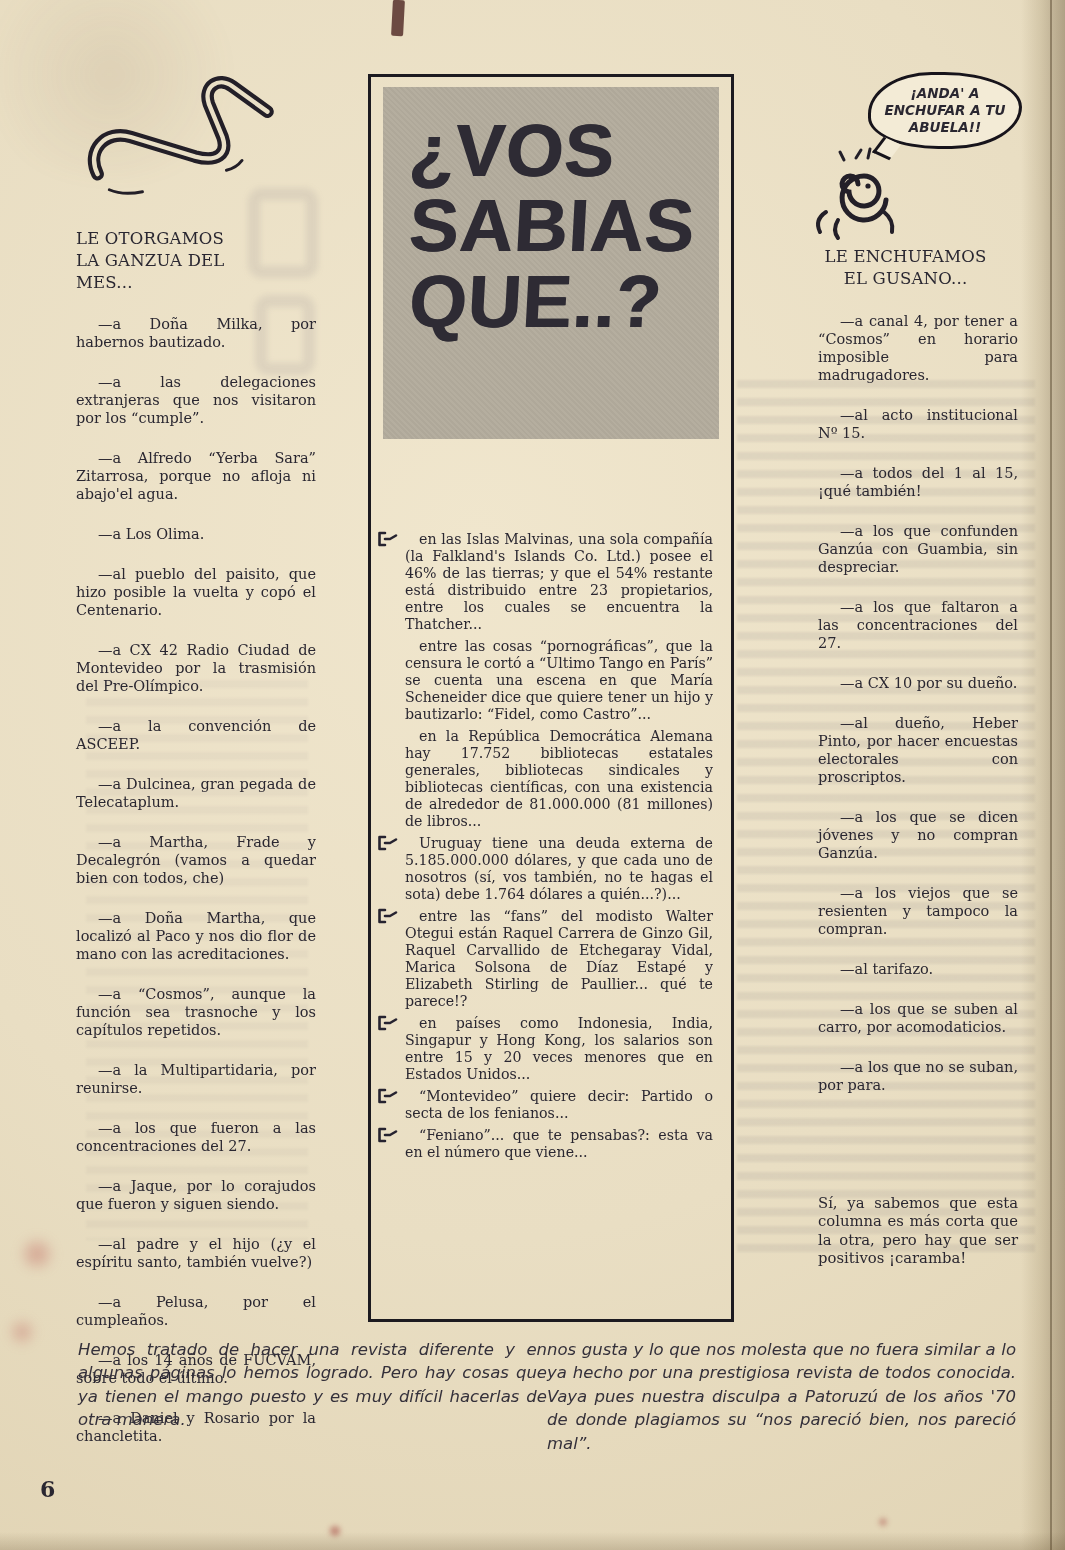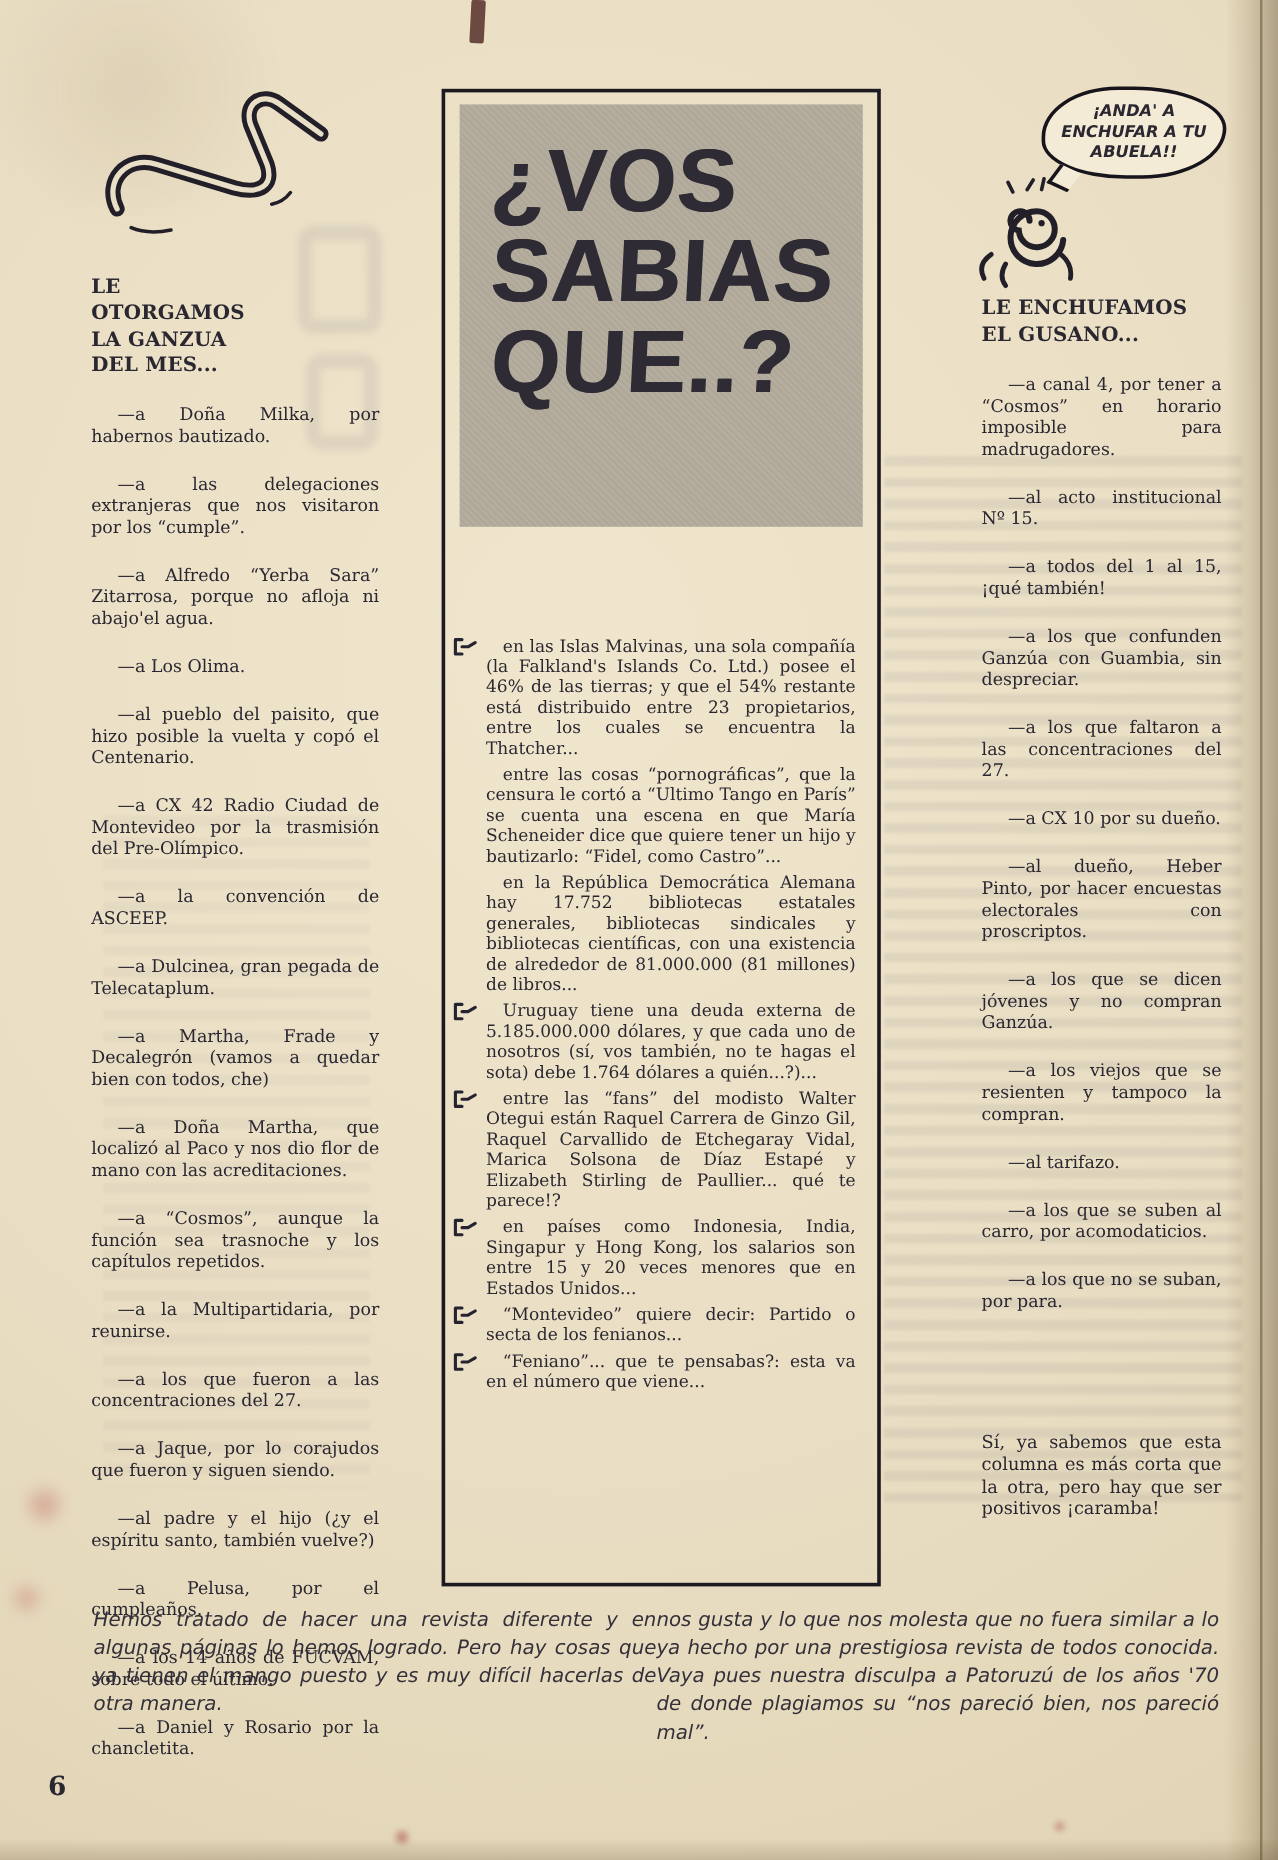--- a/index.html
+++ b/index.html
@@ -29,21 +29,21 @@
   .stain{position:absolute; border-radius:50%; filter:blur(5px);}
   .s1{left:16px; top:1236px; width:42px; height:36px; background:radial-gradient(circle, rgba(196,118,108,.55), rgba(196,118,108,0) 70%);}
   .s2{left:6px; top:1316px; width:32px; height:32px; background:radial-gradient(circle, rgba(196,118,108,.45), rgba(196,118,108,0) 70%);}
   .s3{left:326px; top:1524px; width:18px; height:14px; background:radial-gradient(circle, rgba(150,40,40,.55), rgba(150,40,40,0) 70%); filter:blur(2px);}
   .s4{left:876px; top:1516px; width:14px; height:12px; background:radial-gradient(circle, rgba(150,40,40,.4), rgba(150,40,40,0) 70%); filter:blur(2px);}
   .s5{left:-30px; top:-30px; width:280px; height:210px; background:radial-gradient(circle, rgba(120,90,60,.10), rgba(120,90,60,0) 70%); filter:blur(8px);}
   .mark-top{position:absolute; left:392px; top:0; width:12px; height:36px; background:#4c2420; opacity:.8; border-radius:2px; transform:rotate(3deg);}
 
   
   .col{position:absolute;}
-  .col-title{font-size:16.5px; font-weight:700; letter-spacing:.2px; line-height:1.32;}
+  .col-title{font-size:16.5px; font-weight:400; letter-spacing:.2px; line-height:1.32;}
   .items .item{font-size:14.5px; line-height:18px; text-align:justify; text-indent:22px; margin-bottom:4px;margin-top:22px;}
 
   .left{left:76px; top:64px; width:240px;}
   .ganzua-wrap{width:205px; height:148px; margin-left:4px;}
   .left .col-title{width:150px; margin:16px 0 12px;}
 
   .middle{left:368px; top:74px; width:366px; height:1248px; border:3px solid var(--box-border); padding:8px 18px 10px 34px;}
   .title-panel{margin:2px -6px 0 -22px; height:352px; background:var(--title-panel);
     background-image:repeating-linear-gradient(45deg, rgba(0,0,0,.035) 0 2px, rgba(0,0,0,0) 2px 4px);
     padding:26px 0 0 24px;}
@@ -59,21 +59,21 @@
   .right{left:818px; top:64px; width:200px;}
   .bubble{position:absolute; left:50px; top:8px; width:154px; padding:10px 8px; text-align:center;
     background:#f3ebd6; border:3px solid #17141b;
     border-radius:45% 55% 50% 50% / 60% 50% 60% 45%;
     font-family:"DejaVu Sans", sans-serif; font-weight:700; font-style:italic;
     font-size:13.5px; line-height:1.25; z-index:3;}
   .bubble::after{content:""; position:absolute; left:6px; bottom:-12px; width:16px; height:16px;
     background:#f3ebd6; border-left:3px solid #17141b; border-bottom:3px solid #17141b;
     transform:rotate(25deg) skew(-12deg);}
   .worm-wrap{position:absolute; left:-20px; top:82px; width:122px; height:100px; z-index:2;}
-  .right .col-title{width:175px; margin-top:182px; margin-bottom:12px;}
+  .right .col-title{width:175px; margin-top:182px; margin-bottom:12px;text-align:center;}
   .right .items .item{margin-bottom:6px;}
   .closing{margin-top:100px; font-size:14.8px; line-height:18.6px; text-align:justify;}
 
   
   .footer{position:absolute; left:78px; top:1338px; width:938px; display:flex; }
   .fcol{width:50%;}
   .fpar{font-family:"DejaVu Sans", sans-serif; font-style:italic; font-size:16.5px;
     line-height:1.42; text-align:justify; color:#34303a;}
   .fpar + .fpar{text-indent:30px;}
 

